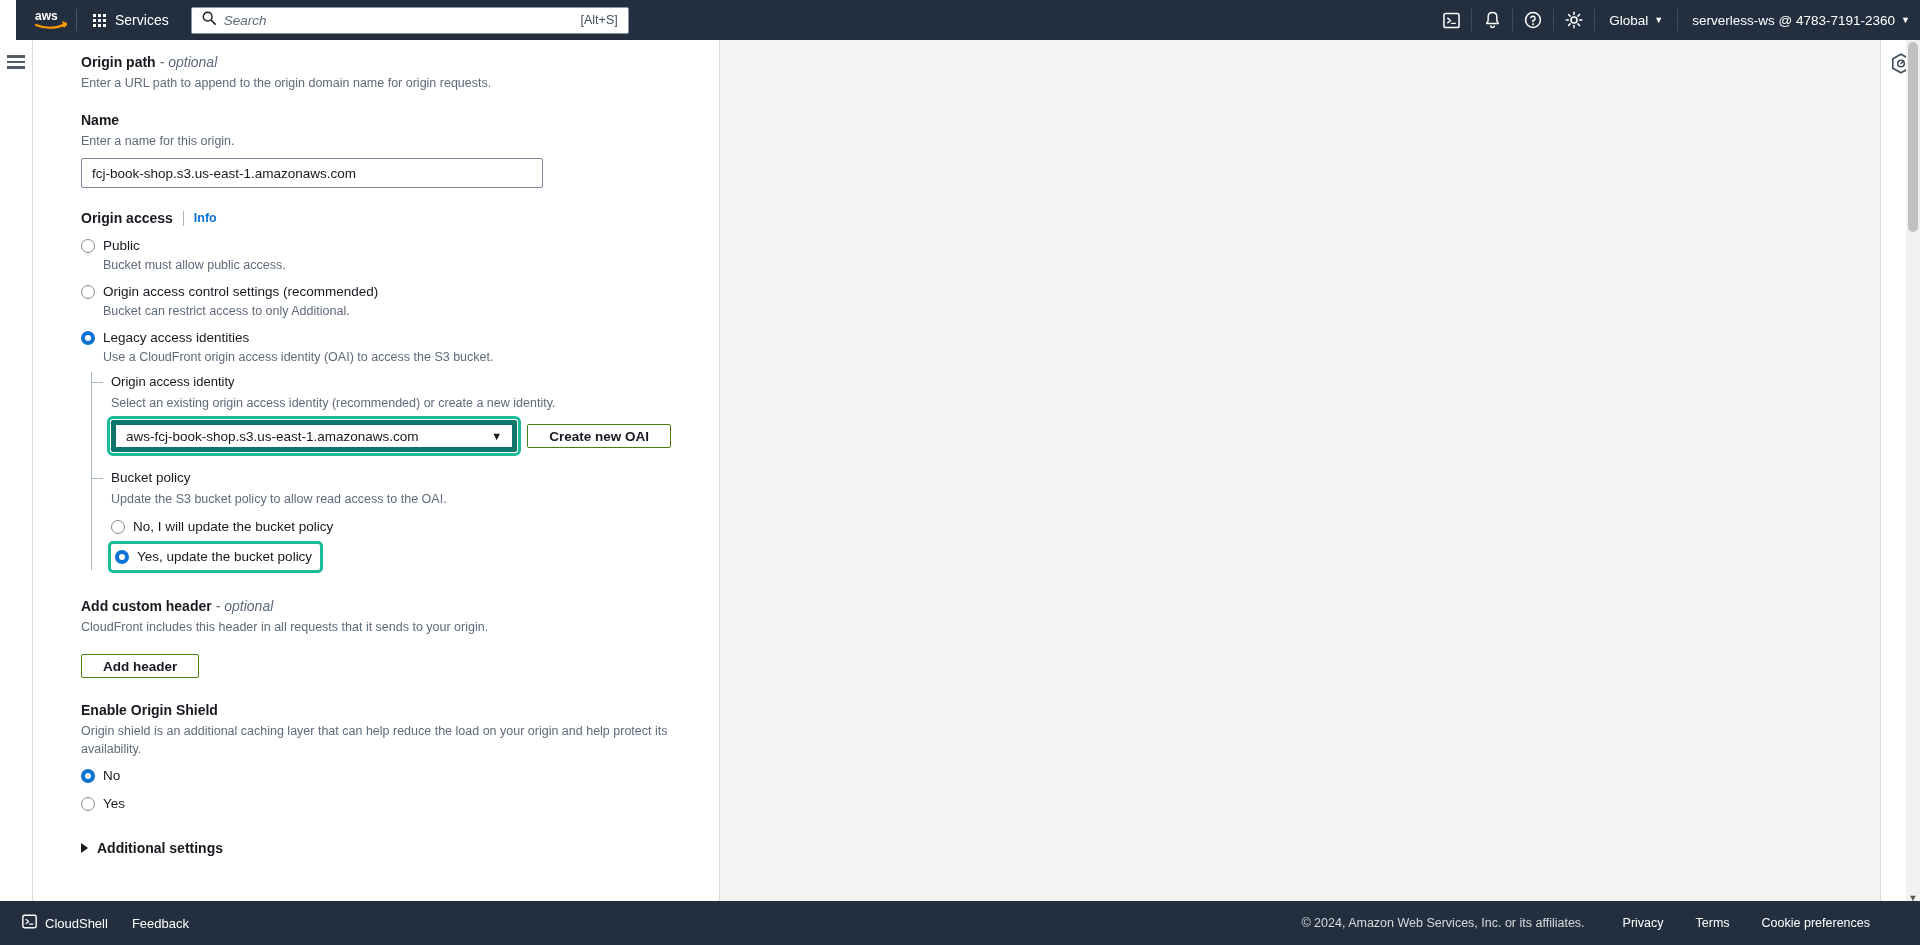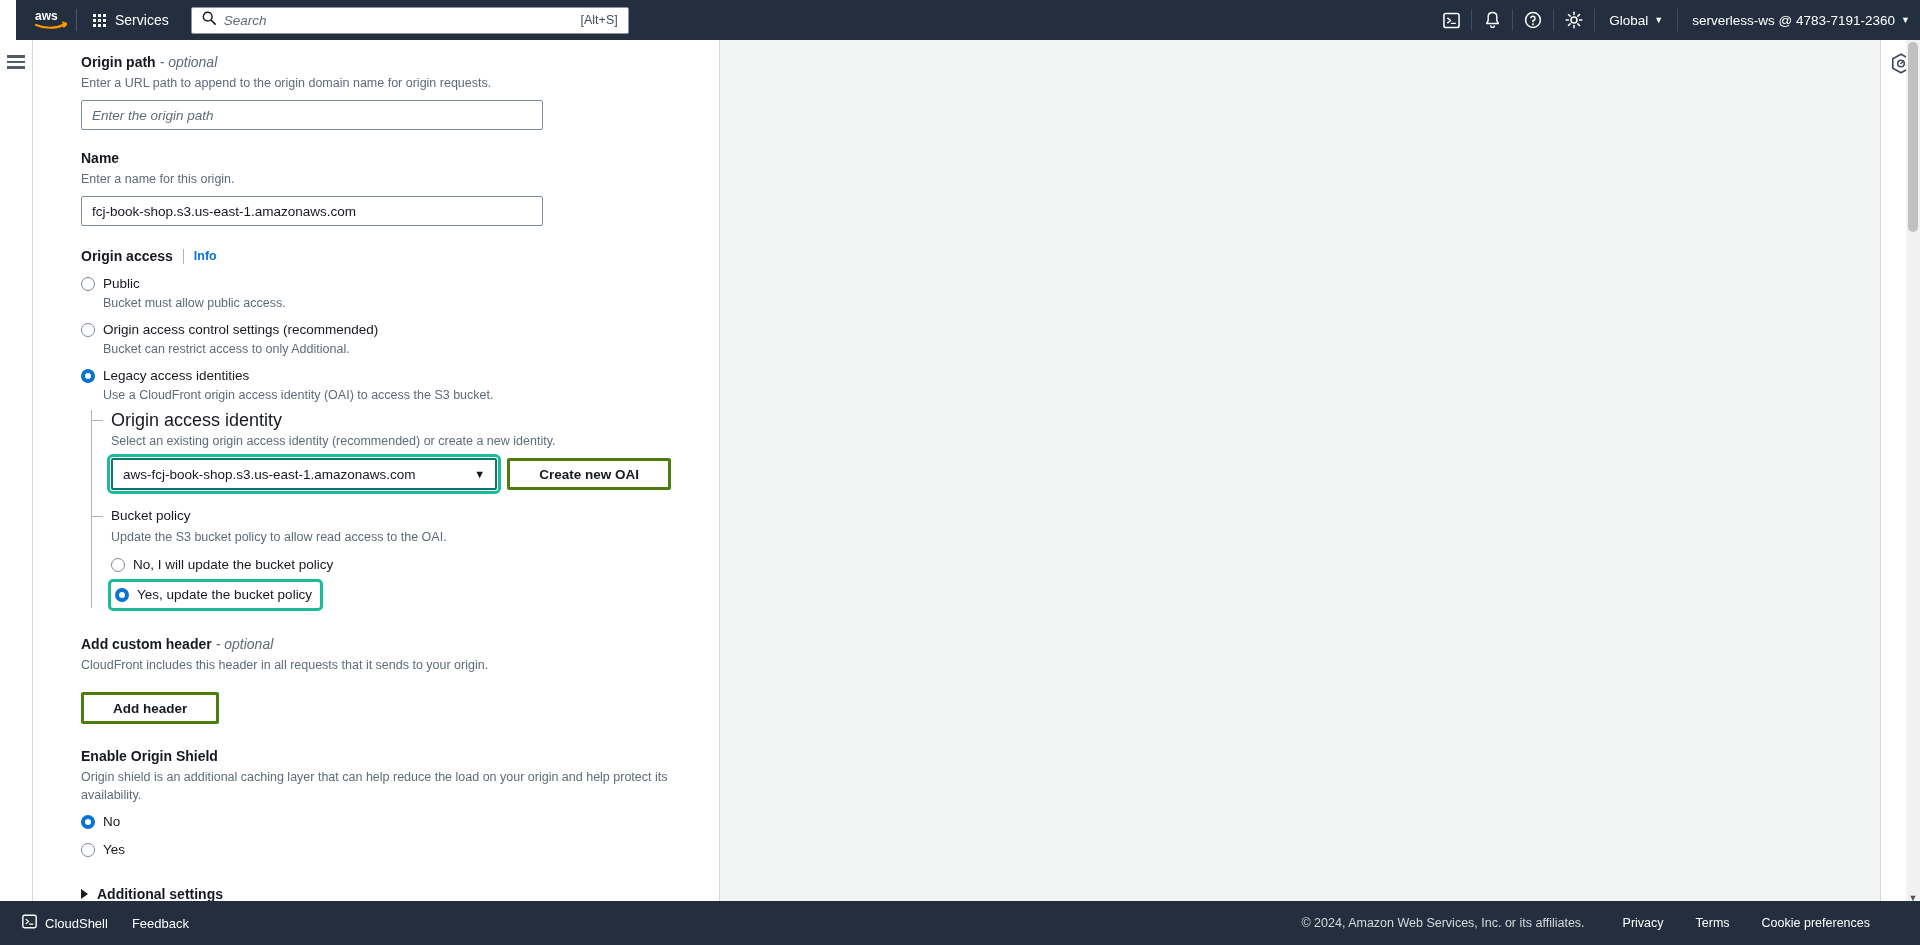--- a/index.html
+++ b/index.html
@@ -191,41 +191,41 @@
   .nested-item::before {
     content: ""; position: absolute; left: -20px; top: 10px;
     width: 12px; height: 1px; background: #aab7b8;
   }
 
   
   .select-row { display: flex; align-items: center; gap: 10px; margin-top: 8px; }
   .select-wrap {
     position: relative;
     width: 438px; height: 32px;
-    border: 2px solid #0f766e; border-radius: 2px;
+    border: 5px solid #0f766e; border-radius: 2px;
     background: #fff;
     display: flex; align-items: center;
     padding: 0 10px;
     cursor: pointer;
   }
   .select-wrap .sel-val {
     font-size: 13.5px; color: #16191f; flex: 1;
     overflow: hidden; white-space: nowrap; text-overflow: ellipsis;
   }
   .select-wrap .sel-caret { font-size: 11px; color: #16191f; }
 
   .hl-green {
     outline: 3px solid #1bbb9a;
     outline-offset: 1px;
     border-radius: 2px;
   }
 
   .btn {
-    height: 32px; padding: 0 29px;
-    border: 3px solid #4d7c0f; border-radius: 2px;
+    height: 24px; padding: 0 21px;
+    border: 1px solid #4d7c0f; border-radius: 2px;
     background: #ffffff; color: #16191f;
     font-size: 13.5px; font-weight: bold;
     font-family: "Liberation Sans", sans-serif;
     cursor: pointer; white-space: nowrap;
     display: inline-flex; align-items: center; justify-content: center;
   }
 
   .hl-box {
     display: inline-flex; align-items: center;
     outline: 3px solid #1bbb9a; outline-offset: 0px;
@@ -399,21 +399,20 @@
 
 <div class="content-card">
   <div class="form-inner">
 
     <div class="field">
       <div class="f-label">
         <span>Origin path</span>
         <span class="opt">- optional</span>
       </div>
       <div class="f-desc">Enter a URL path to append to the origin domain name for origin requests.</div>
-      <input class="txt-input" type="text" placeholder="Enter the origin path" style="">
     </div>
 
     <div class="field" style="margin-top:18px;">
       <div class="f-label">Name</div>
       <div class="f-desc">Enter a name for this origin.</div>
       <input class="txt-input filled" type="text" value="fcj-book-shop.s3.us-east-1.amazonaws.com" style="">
     </div>
 
     <div class="field" style="margin-top:20px;">
       <div class="label-row-info">
@@ -442,21 +441,21 @@
         <div class="radio-row">
           <span class="radio checked"></span>
           <span class="radio-label">Legacy access identities</span>
         </div>
         <div class="radio-sub">Use a CloudFront origin access identity (OAI) to access the S3 bucket.</div>
       </div>
 
       <div class="nested" style="margin-top:6px;">
 
         <div class="nested-item">
-          <div class="f-label" style="font-weight:normal;font-size:18px;color:#16191f;">Origin access identity</div>
+          <div class="f-label" style="font-weight:normal;font-size:13px;color:#16191f;">Origin access identity</div>
           <div class="f-desc">Select an existing origin access identity (recommended) or create a new identity.</div>
 
           <div class="select-row">
             <div class="select-wrap hl-green">
               <span class="sel-val">aws-fcj-book-shop.s3.us-east-1.amazonaws.com</span>
               <span class="sel-caret">▼</span>
             </div>
             <button class="btn">Create new OAI</button>
           </div>
         </div>

